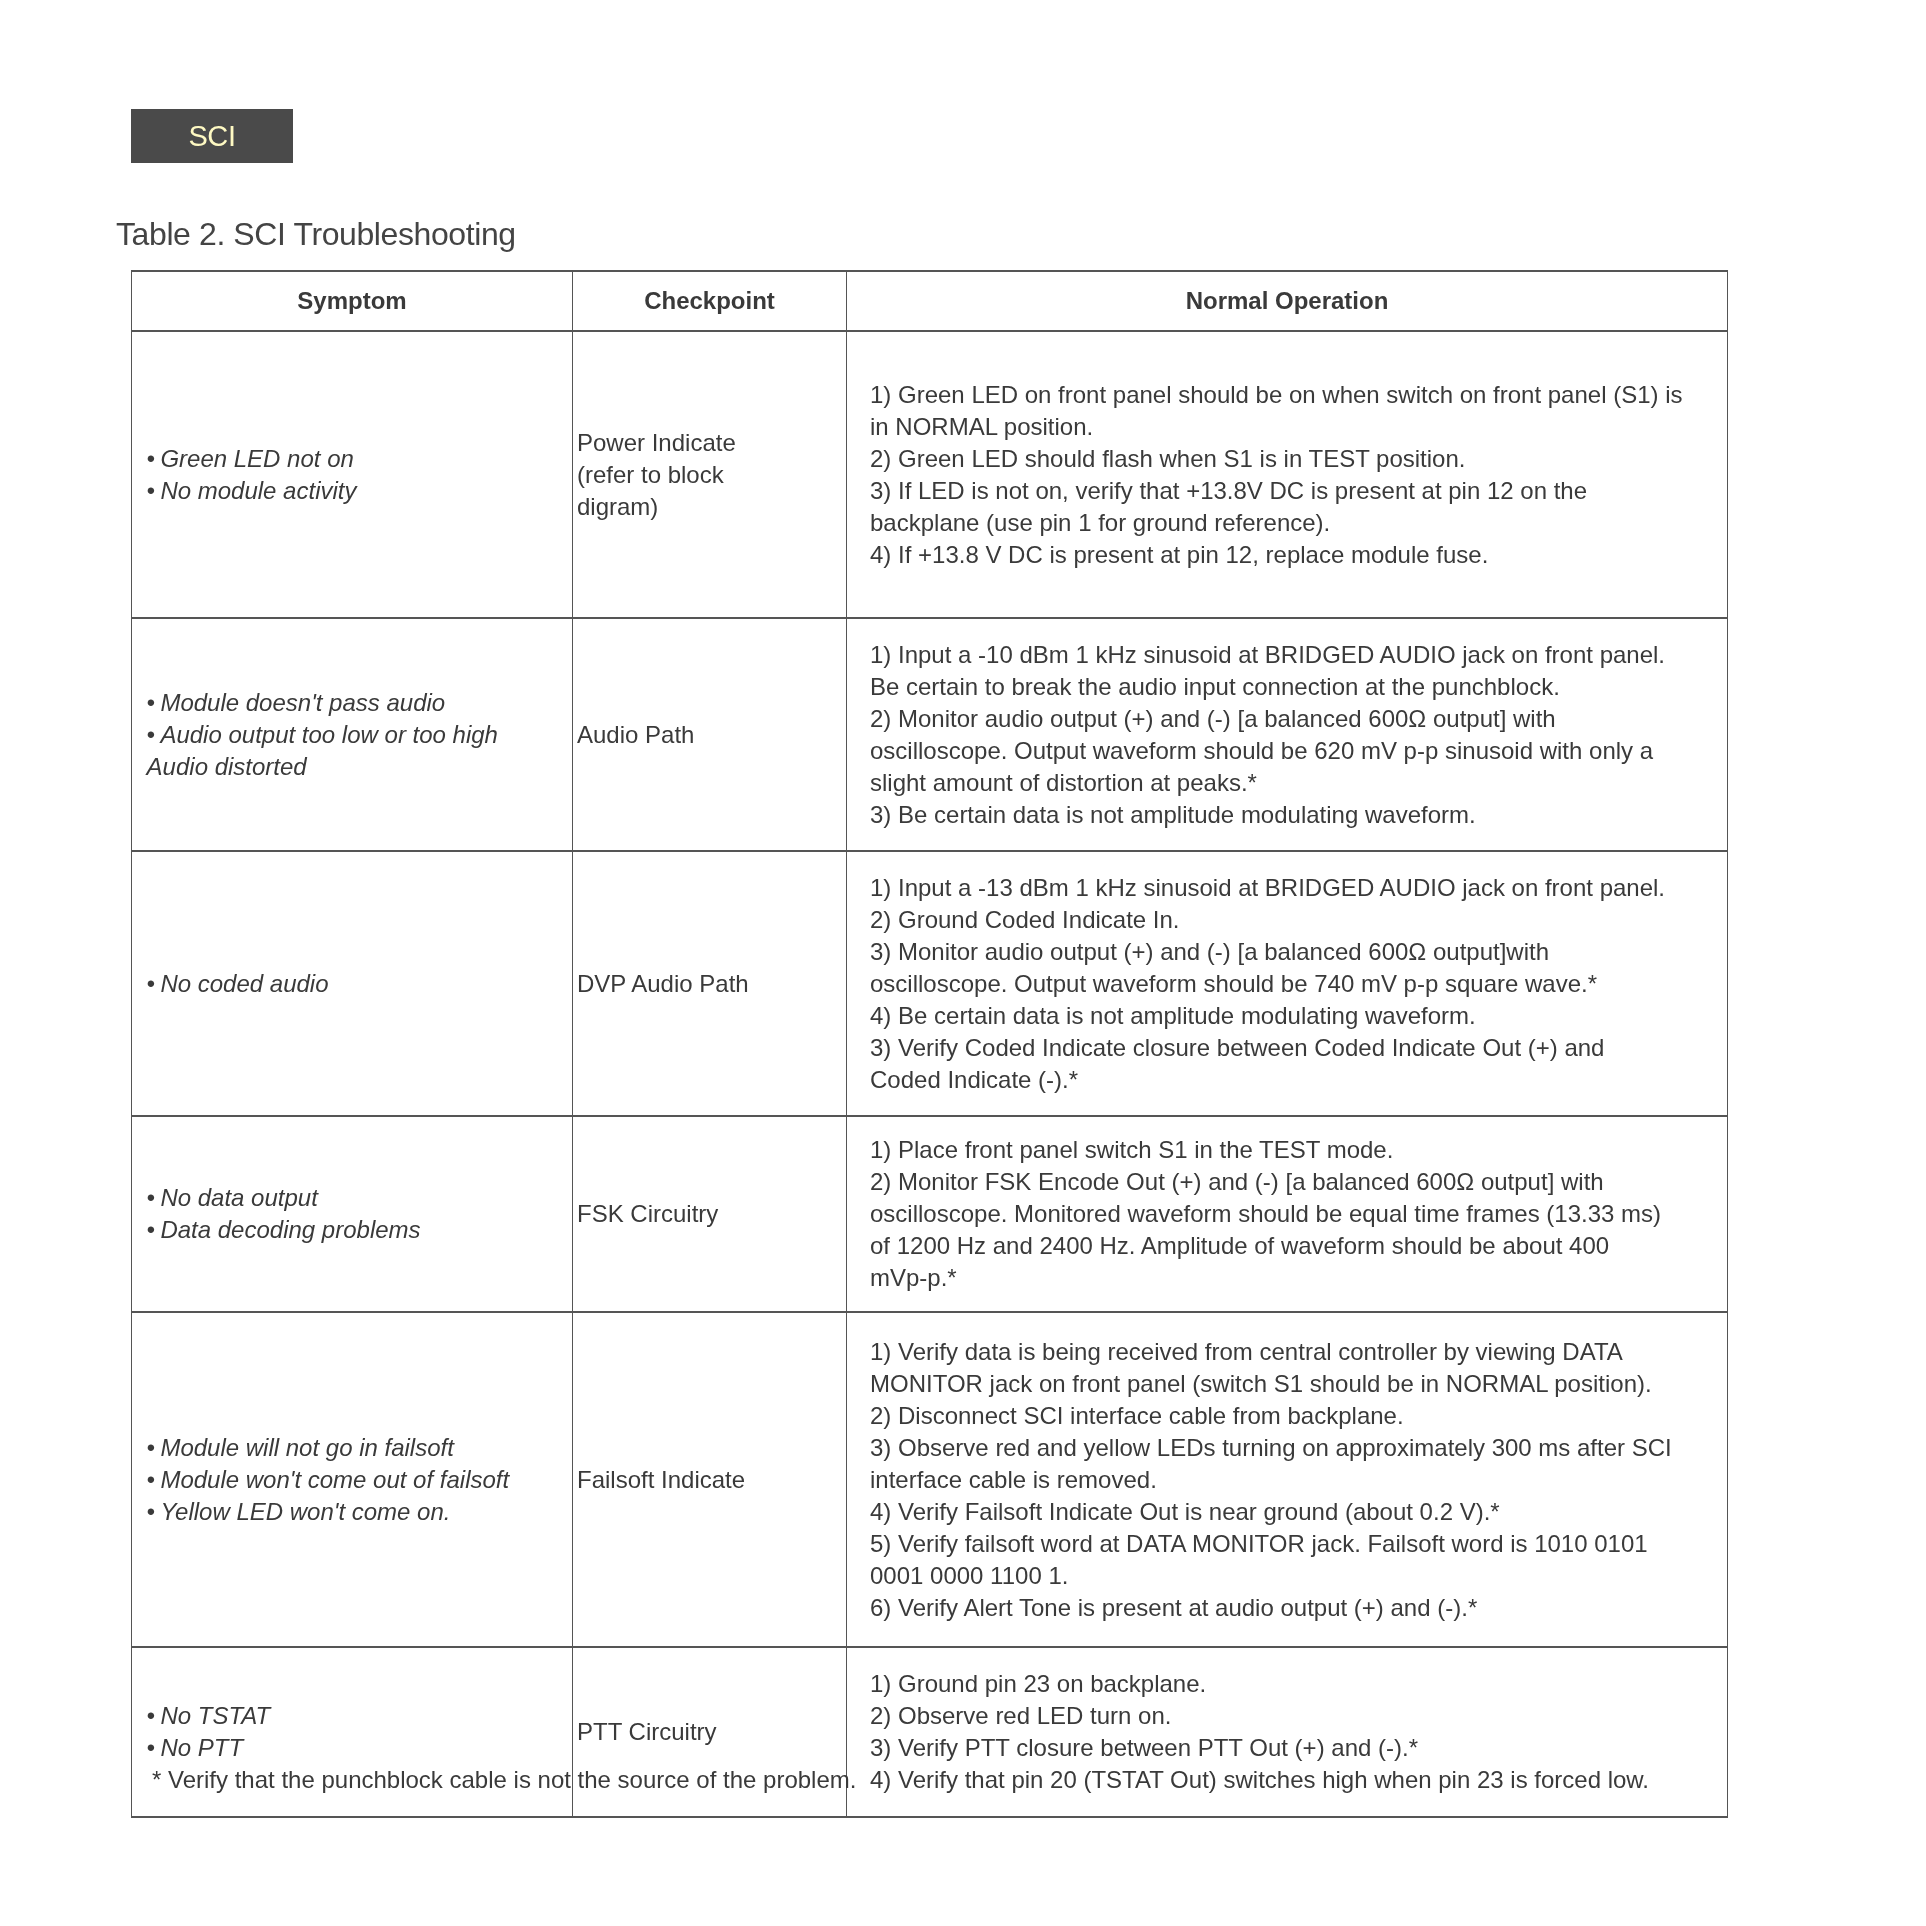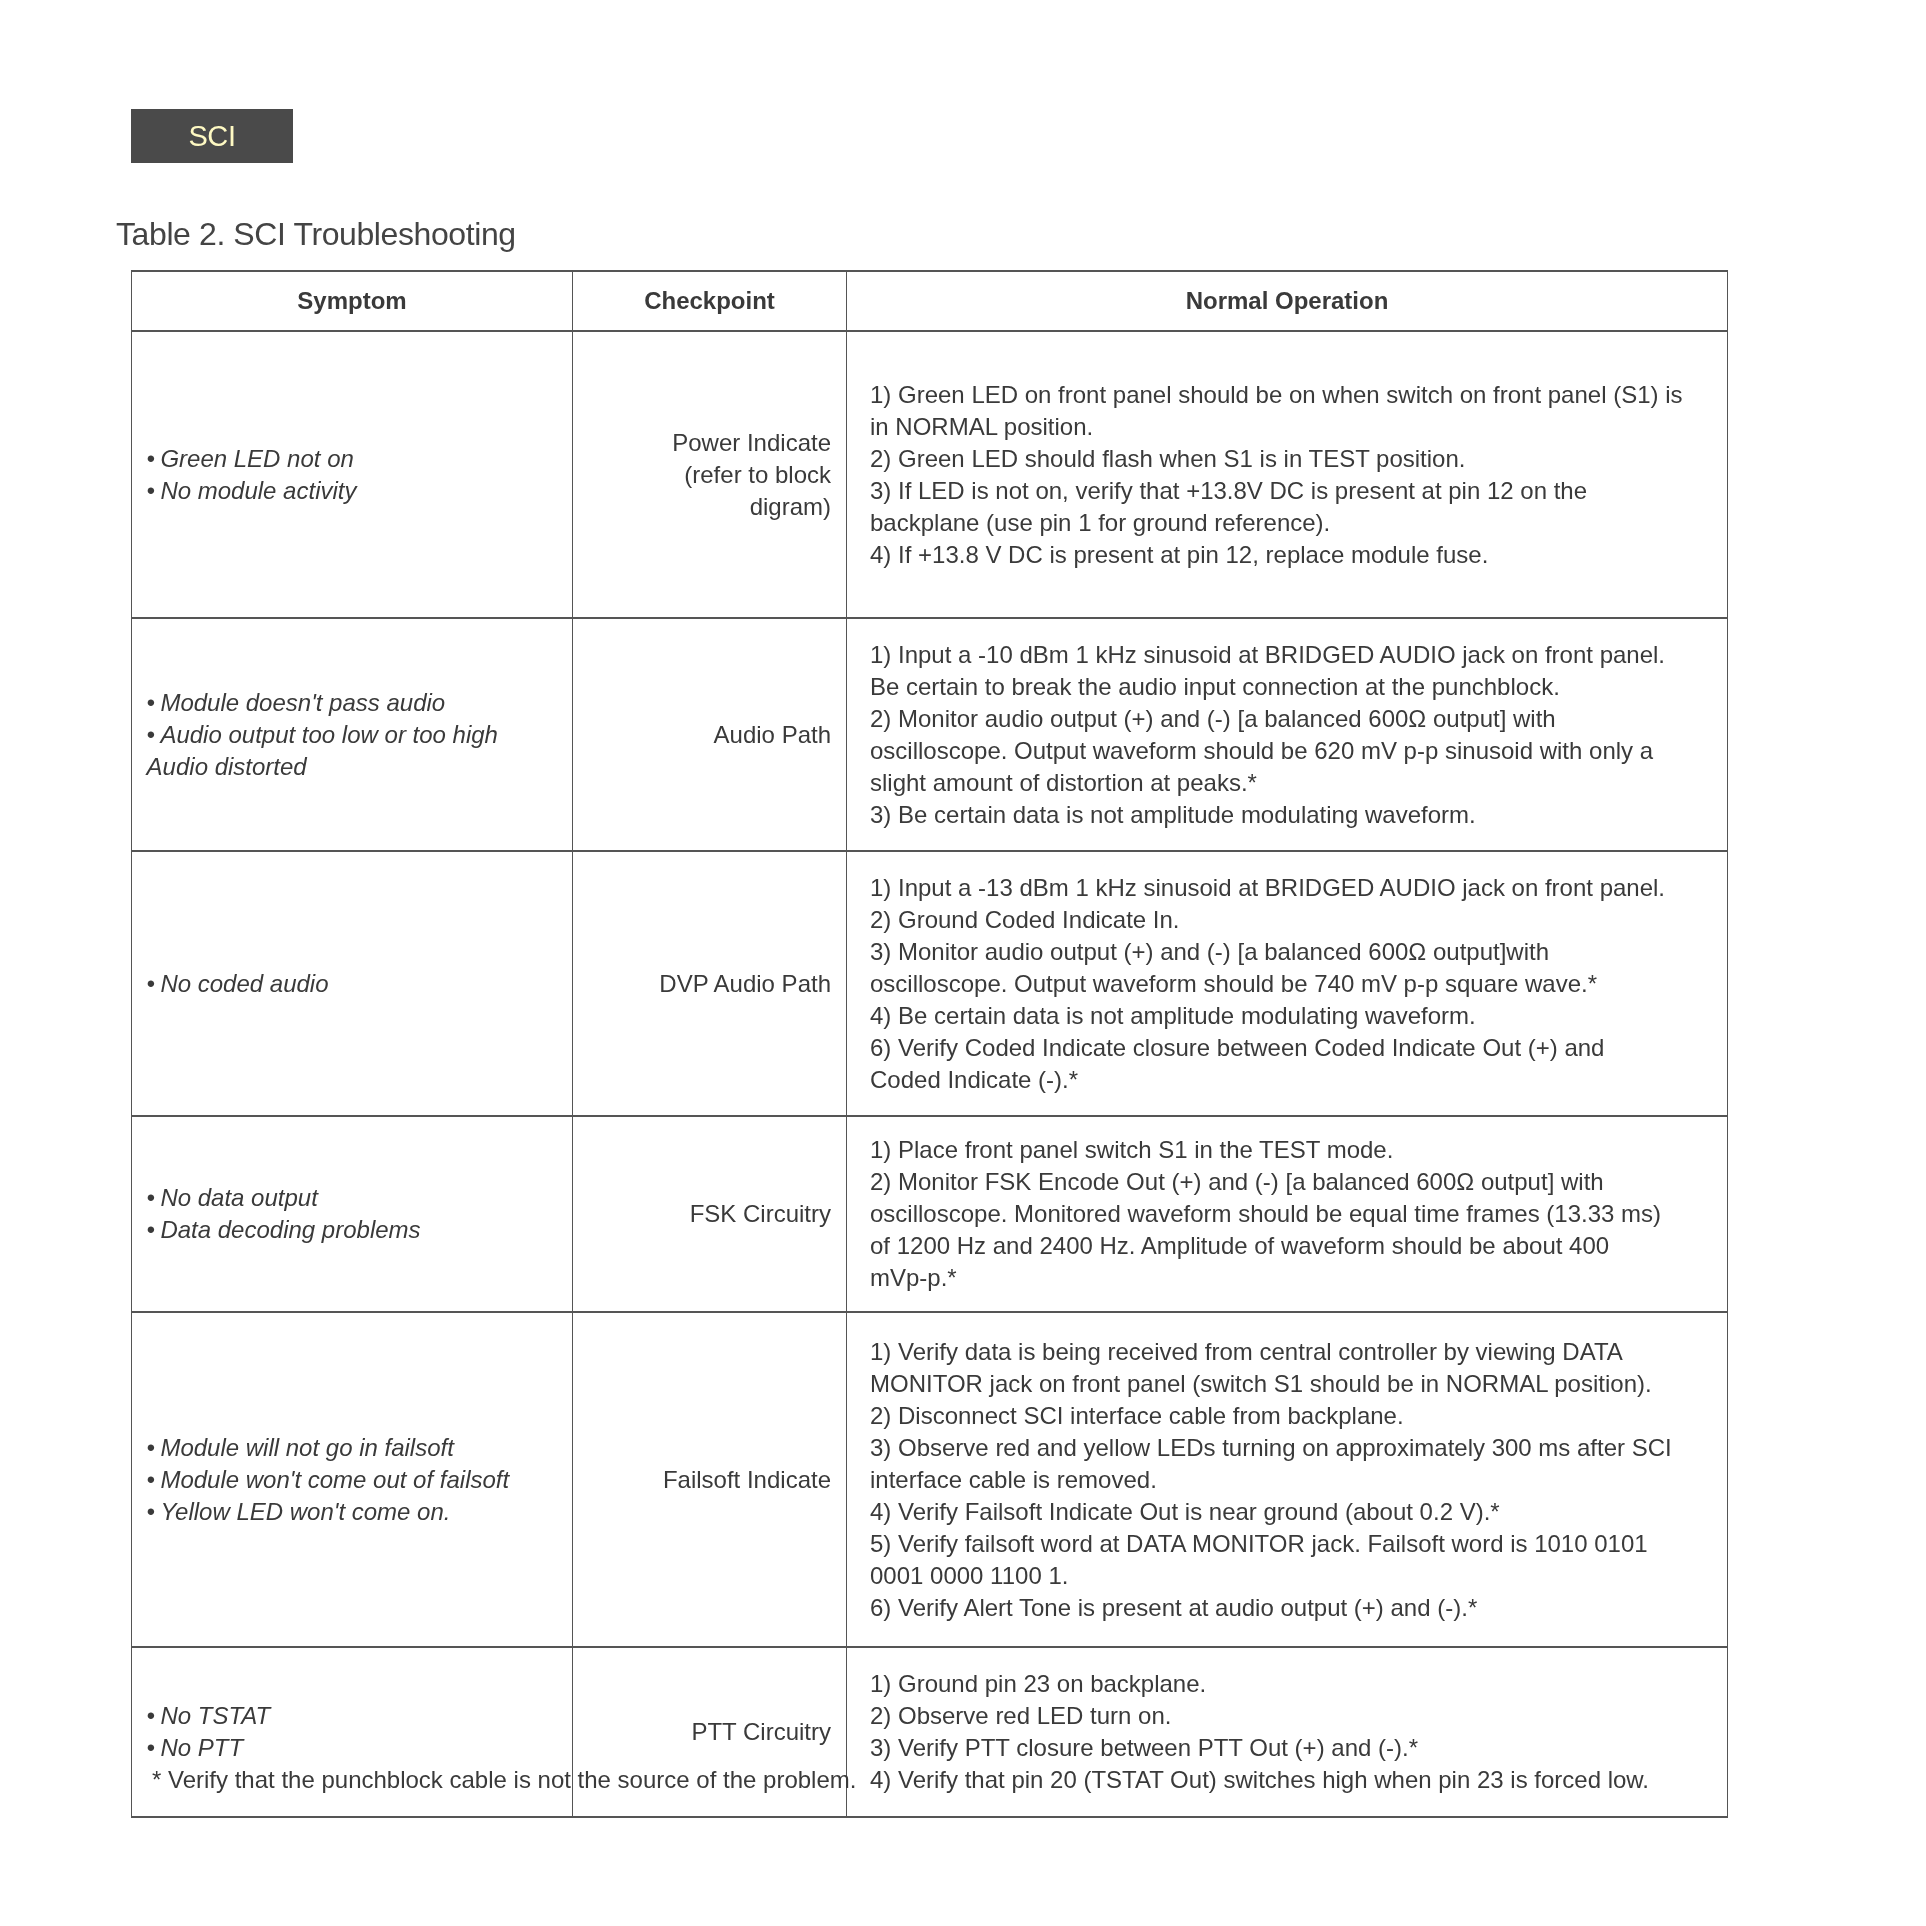--- a/index.html
+++ b/index.html
@@ -23,21 +23,21 @@
   }
   table.trouble th, table.trouble td {
     border:1.5px solid #555; font-size:24px; line-height:32px;
     color:#3a3a3a; vertical-align:middle;
   }
   table.trouble th {
     height:56px; font-weight:bold; text-align:center; font-size:24px;
     border-bottom-width:2.7px; border-top-width:2.3px;
   }
   table.trouble td.symptom { padding:0 0 0 14.6px;font-style:italic; }
-  table.trouble td.checkpoint { text-align:right; padding:0 15px; }
+  table.trouble td.checkpoint { text-align:left; padding:0 4px; }
   table.trouble td.normal { padding:0 0 0 23px; }
   table.trouble tr.row td { border-bottom-width:2.7px;margin-left:36px; }
   .line { display:block; white-space:nowrap; }
   .bullet::before { content:"\2022"; margin-right:5.4px; }
   .footnote {
     position:absolute; left:152px; top:1766px; font-size:24px; color:#3a3a3a;
   }
 </style>
 </head>
 <body>
@@ -102,21 +102,21 @@
         </td>
         <td class="checkpoint">
           <span class="line">DVP Audio Path</span>
         </td>
         <td class="normal">
           <span class="line">1) Input a -13 dBm 1 kHz sinusoid at BRIDGED AUDIO jack on front panel.</span>
           <span class="line">2) Ground Coded Indicate In.</span>
           <span class="line">3) Monitor audio output (+) and (-) [a balanced 600Ω output]with</span>
           <span class="line">oscilloscope.  Output waveform should be 740 mV p-p square wave.*</span>
           <span class="line">4) Be certain data is not amplitude modulating waveform.</span>
-          <span class="line">6) Verify Coded Indicate closure between Coded Indicate Out (+) and</span>
+          <span class="line">3) Verify Coded Indicate closure between Coded Indicate Out (+) and</span>
           <span class="line">Coded Indicate (-).*</span>
         </td>
       </tr>
       <tr class="row" style="height: 196px;">
         <td class="symptom">
           <span class="line bullet">No data output</span>
           <span class="line bullet">Data decoding problems</span>
         </td>
         <td class="checkpoint">
           <span class="line">FSK Circuitry</span>

